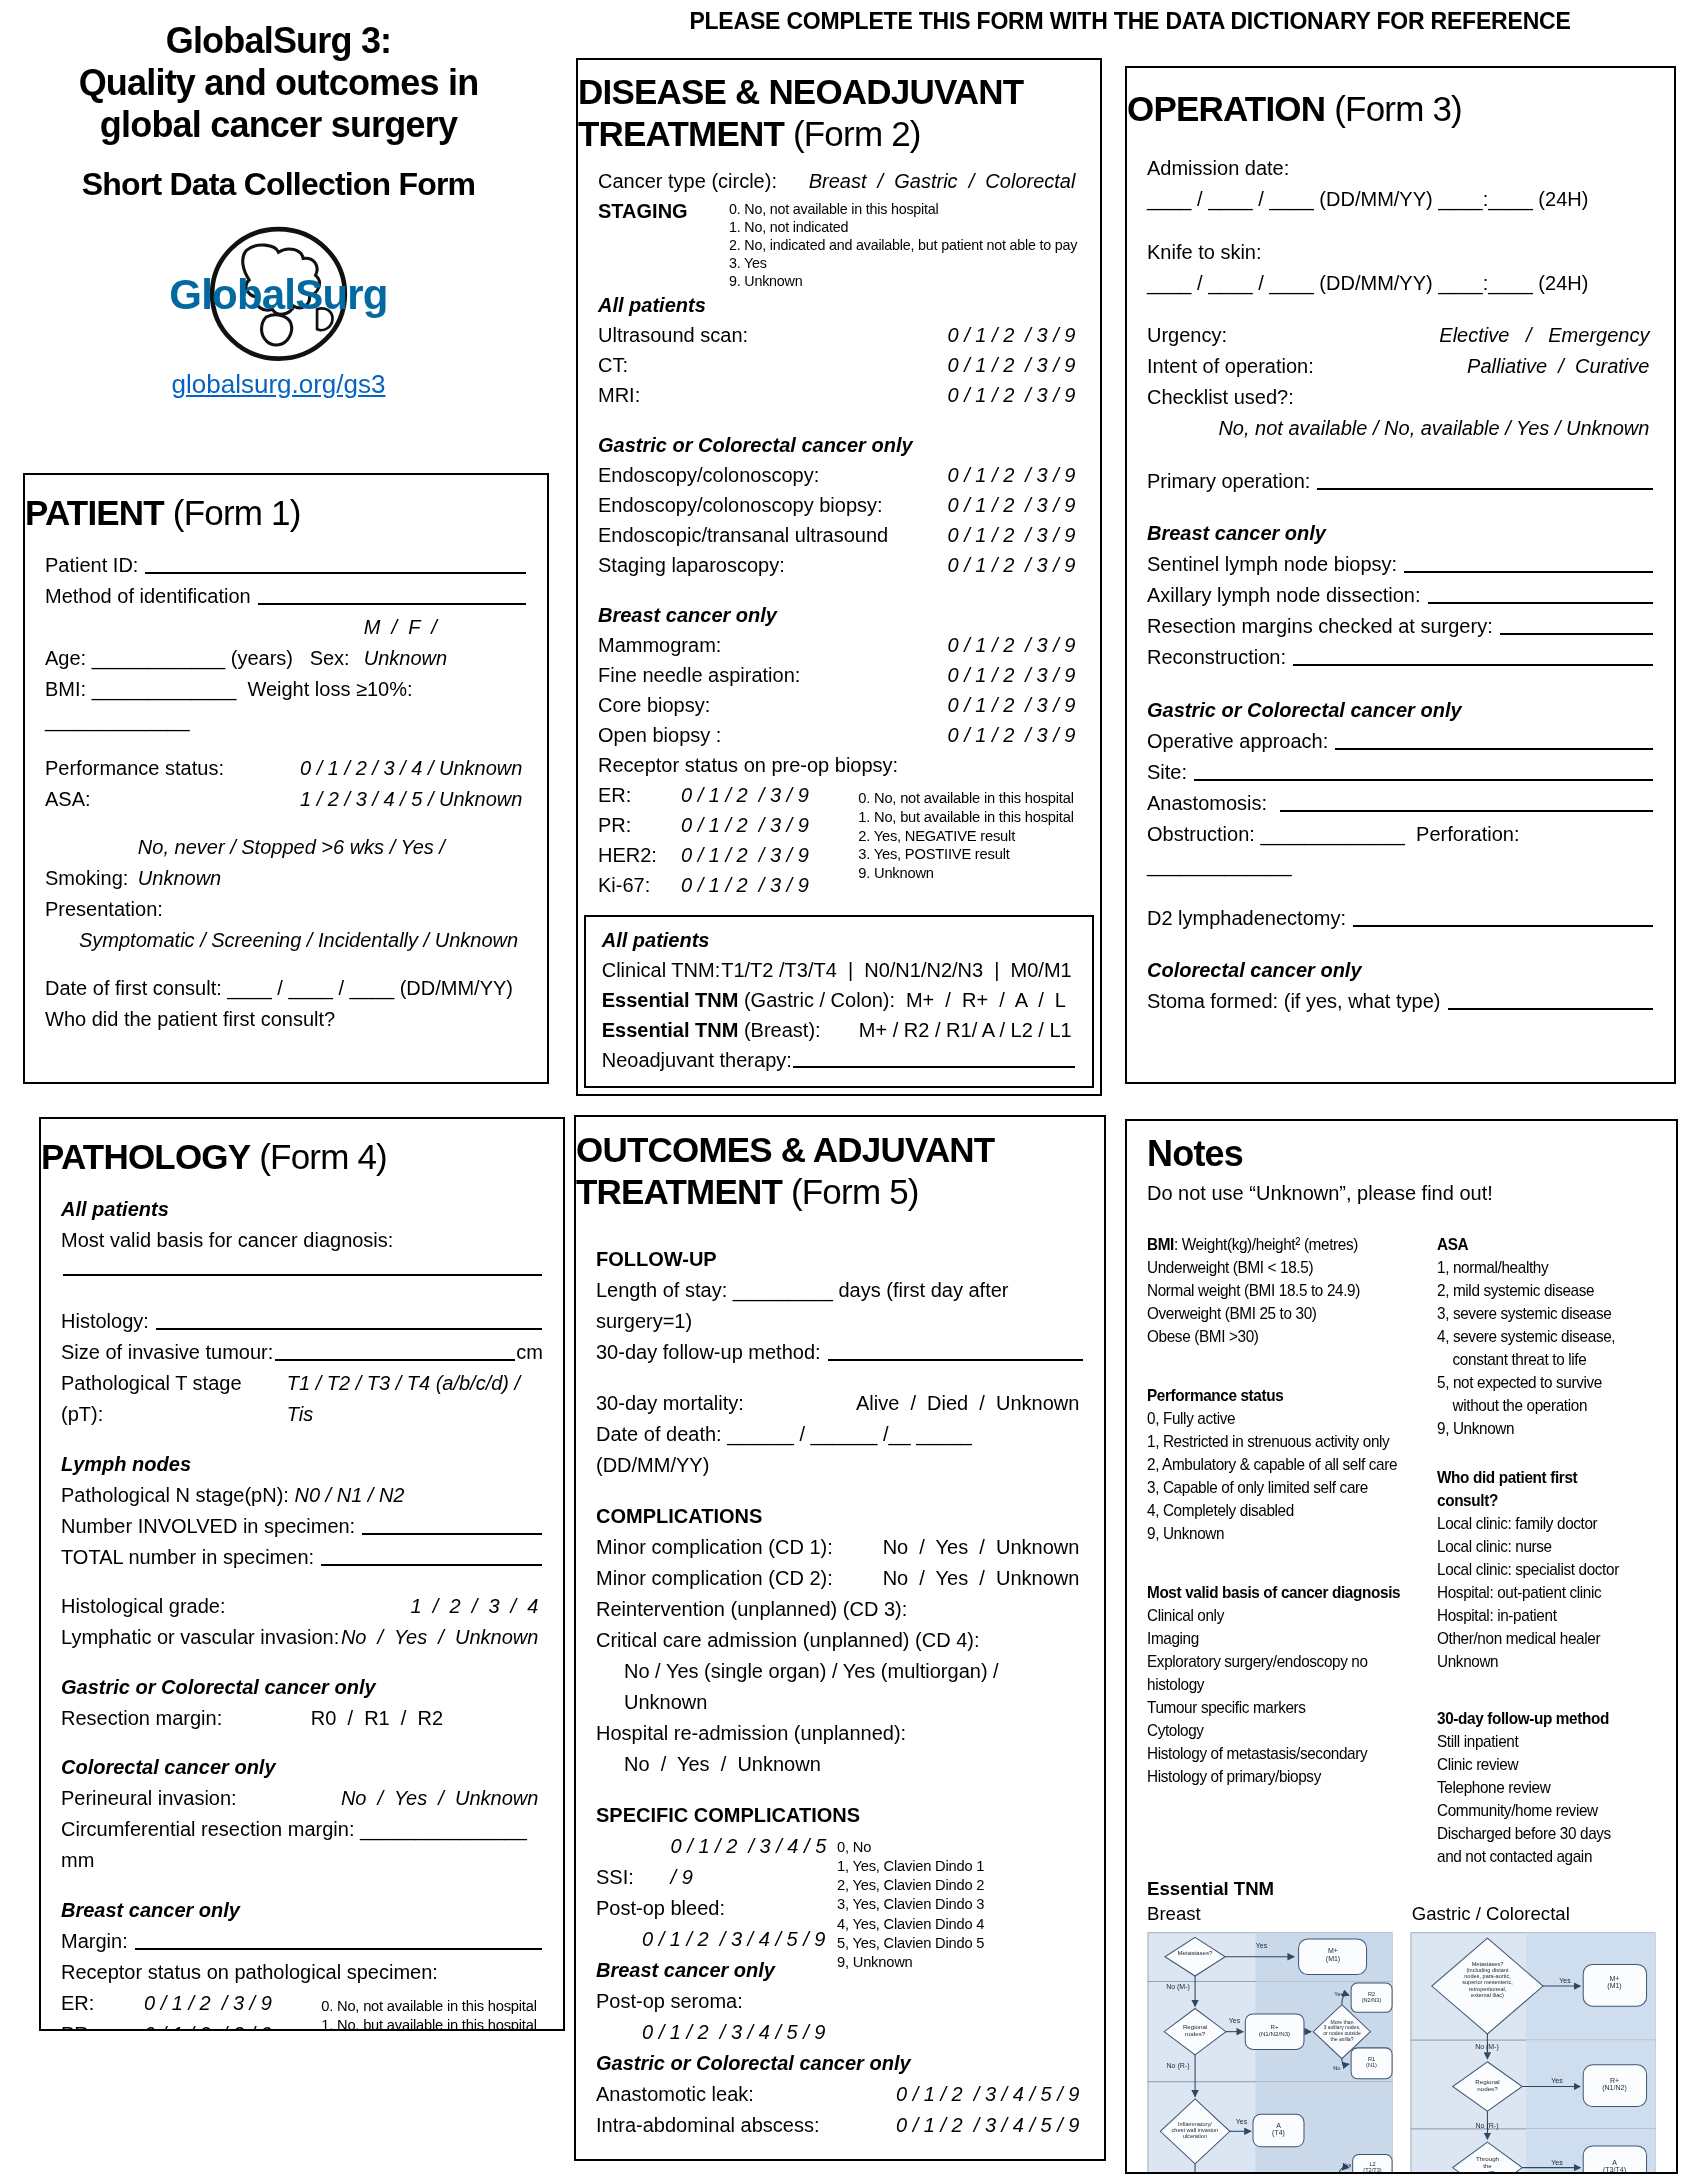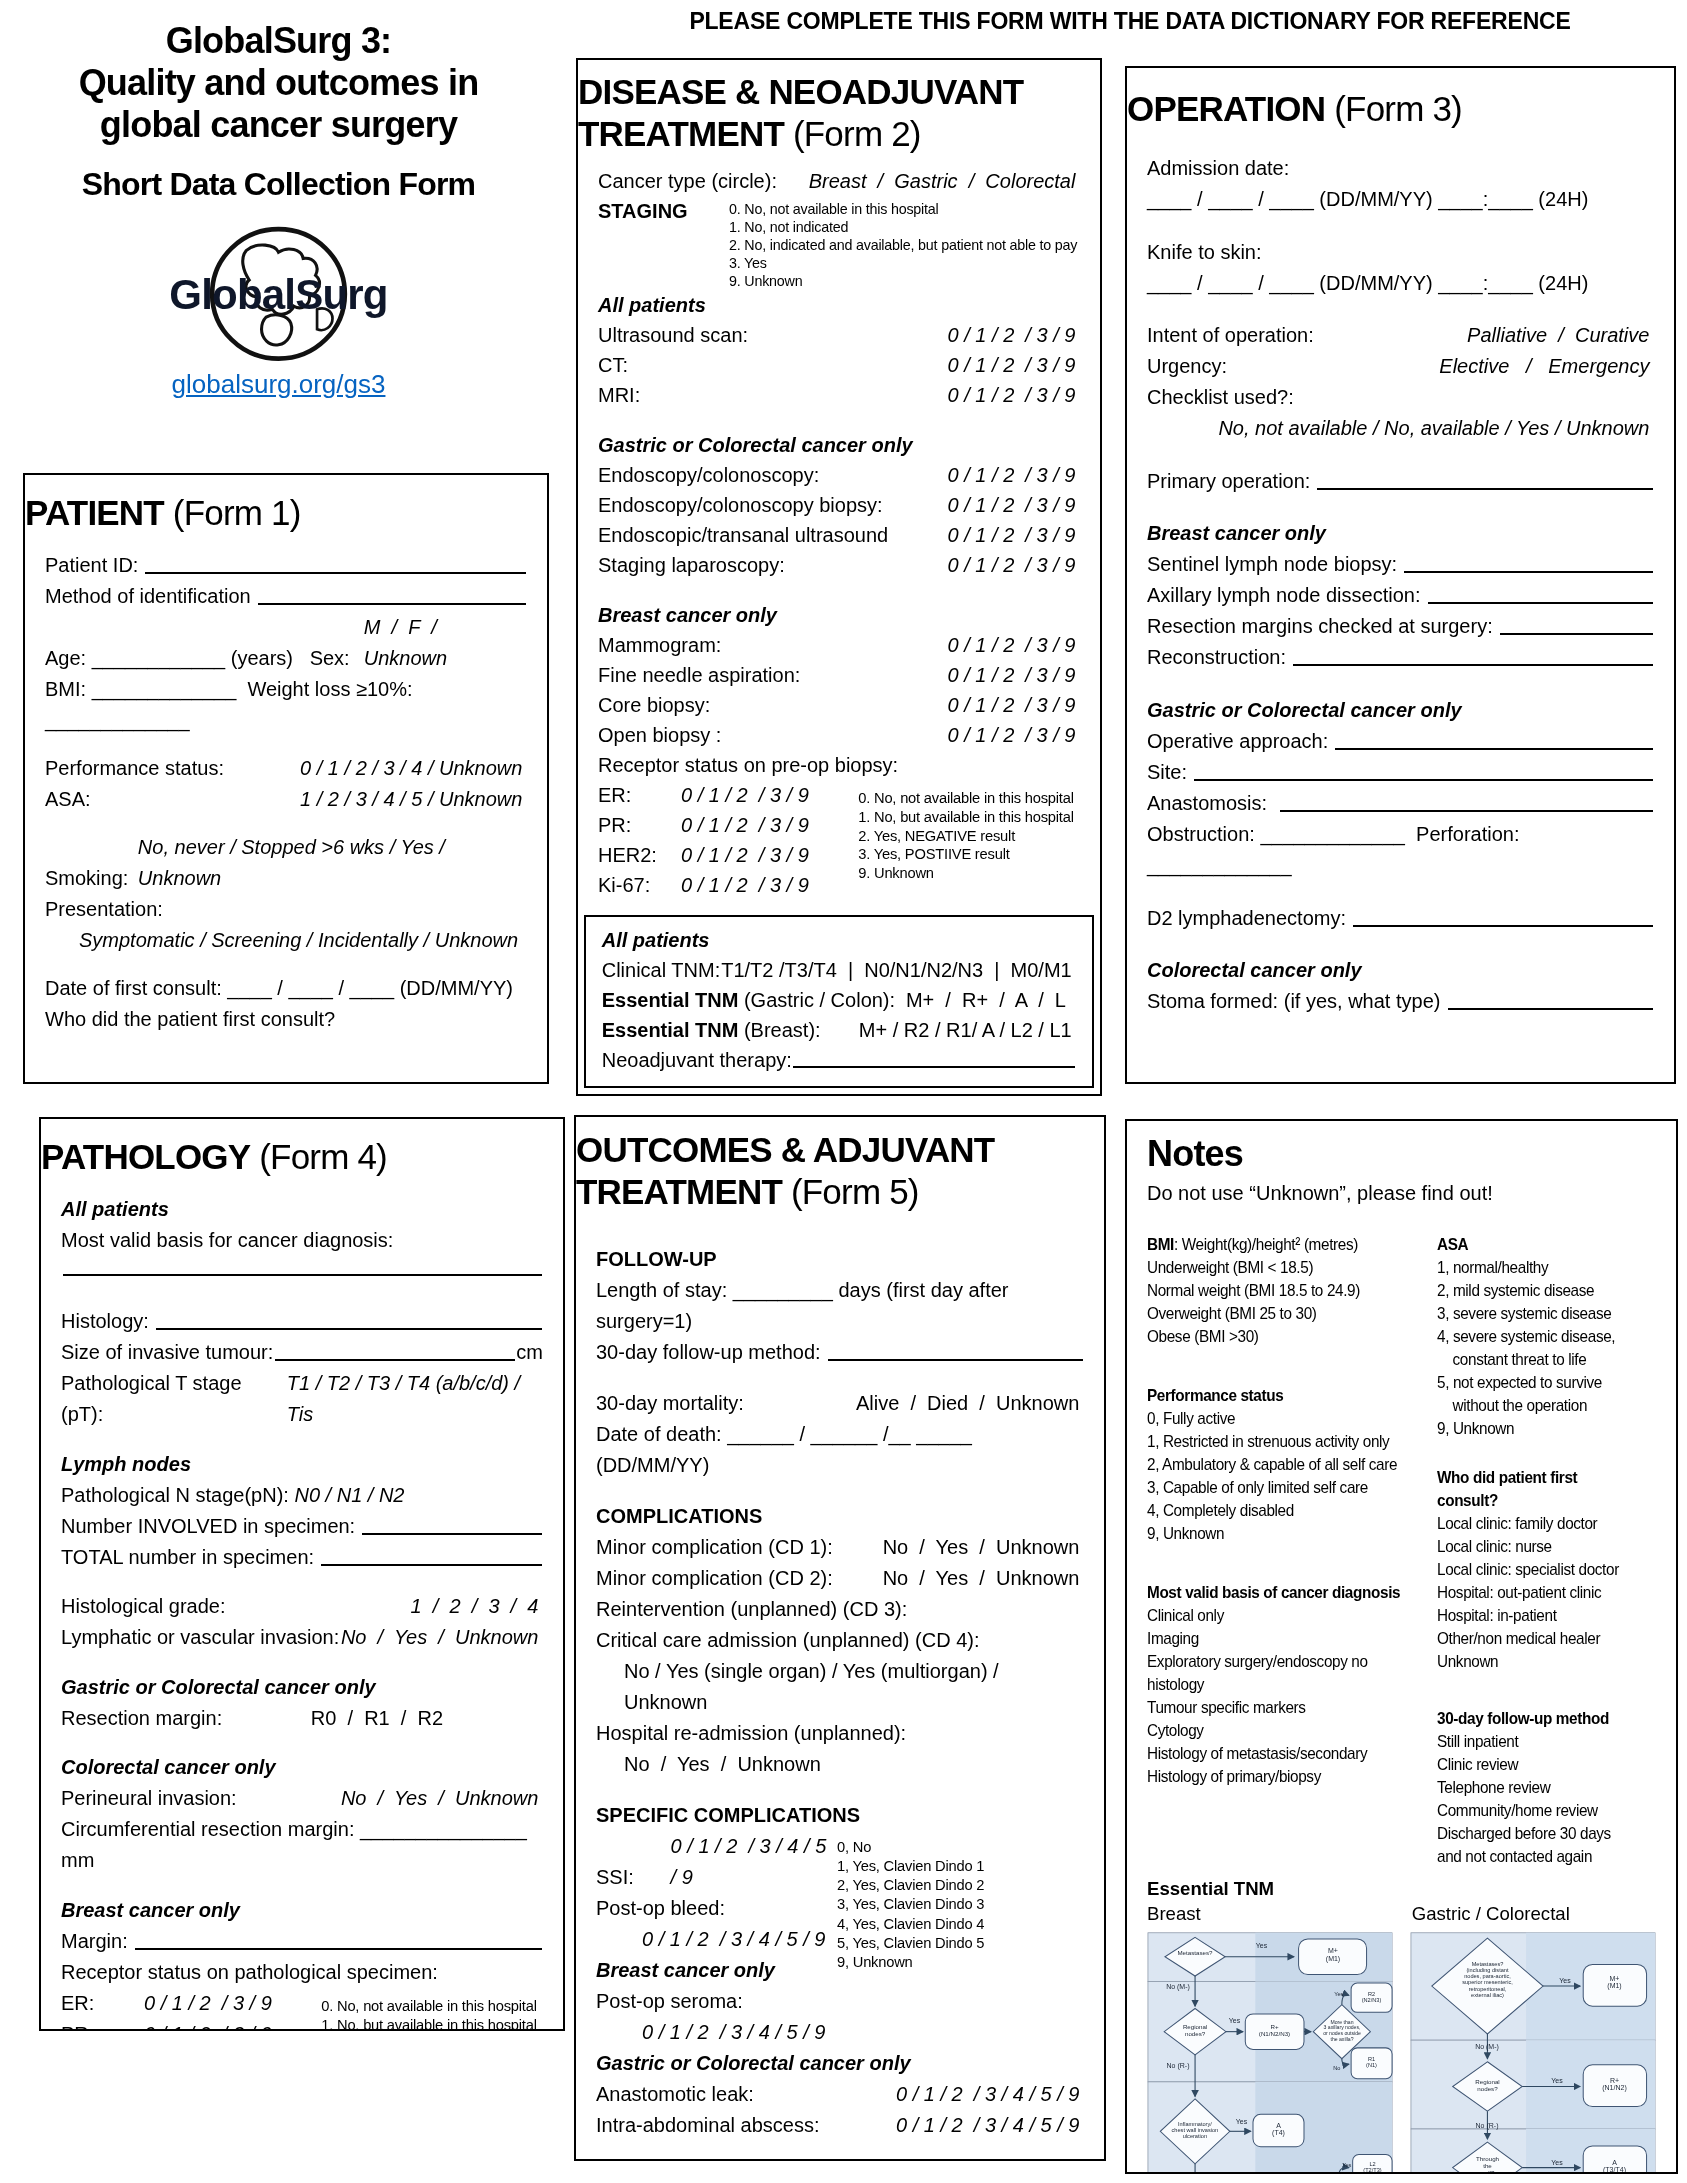--- a/index.html
+++ b/index.html
@@ -102,21 +102,21 @@
     <div class="tb-line">Quality and outcomes in</div>
     <div class="tb-line">global cancer surgery</div>
     <div class="tb-sub">Short Data Collection Form</div>
     <div class="globe">
       <svg width="155" height="135" viewBox="0 0 200 175">
         <ellipse cx="100" cy="88" rx="86" ry="84" fill="#fff" stroke="#111" stroke-width="6"></ellipse>
         <path d="M58,32 C72,20 96,24 100,34 C112,26 130,30 132,42 C146,40 154,52 148,64 C158,72 152,88 140,90 C142,102 130,110 120,104 C114,116 98,118 92,108 C80,112 68,104 72,92 C58,90 54,76 62,70 C54,58 50,42 58,32 Z" fill="#fff" stroke="#111" stroke-width="4"></path>
         <path d="M84,118 C96,112 112,116 116,126 C120,138 112,152 100,154 C88,156 78,146 78,134 C78,128 80,122 84,118 Z" fill="#fff" stroke="#111" stroke-width="4"></path>
         <path d="M150,108 C160,104 170,110 170,120 C170,130 160,138 150,134 Z" fill="#fff" stroke="#111" stroke-width="3.5"></path>
       </svg>
-      <div class="logo-text" style="color: #0f172a;">GlobalSurg</div>
+      <div class="logo-text" style="color: #0369a1;">GlobalSurg</div>
     </div>
     <a class="link">globalsurg.org/gs3</a>
   </div>
 
   <div class="box f1">
     <div class="btitle"><b>PATIENT</b><span class="reg"> (Form 1)</span></div>
     <div class="rows">
         <div class="row">
           <span class="lbl">Patient ID: </span>
           <span class="fill"></span>
@@ -297,26 +297,26 @@
         </div>
         <div class="gap" style="height: 21.6px;"></div>
         <div class="row">
           <span class="lbl">Knife to skin:</span>
         </div>
         <div class="row">
           <span class="lbl">____ / ____ / ____ (DD/MM/YY) ____:____ (24H)</span>
         </div>
         <div class="gap" style="height: 21.6px;"></div>
         <div class="row right">
+          <span class="lbl">Urgency:</span>
+          <span class="opt">Elective   /   Emergency</span>
+        </div>
+        <div class="row right">
           <span class="lbl">Intent of operation:</span>
           <span class="opt">Palliative  /  Curative</span>
-        </div>
-        <div class="row right">
-          <span class="lbl">Urgency:</span>
-          <span class="opt">Elective   /   Emergency</span>
         </div>
         <div class="row">
           <span class="lbl">Checklist used?:</span>
         </div>
         <div class="row right" style="justify-content: flex-end;">
           <span class="opt">No, not available / No, available / Yes / Unknown</span>
         </div>
         <div class="gap" style="height: 21.6px;"></div>
         <div class="row">
           <span class="lbl">Primary operation: </span>

